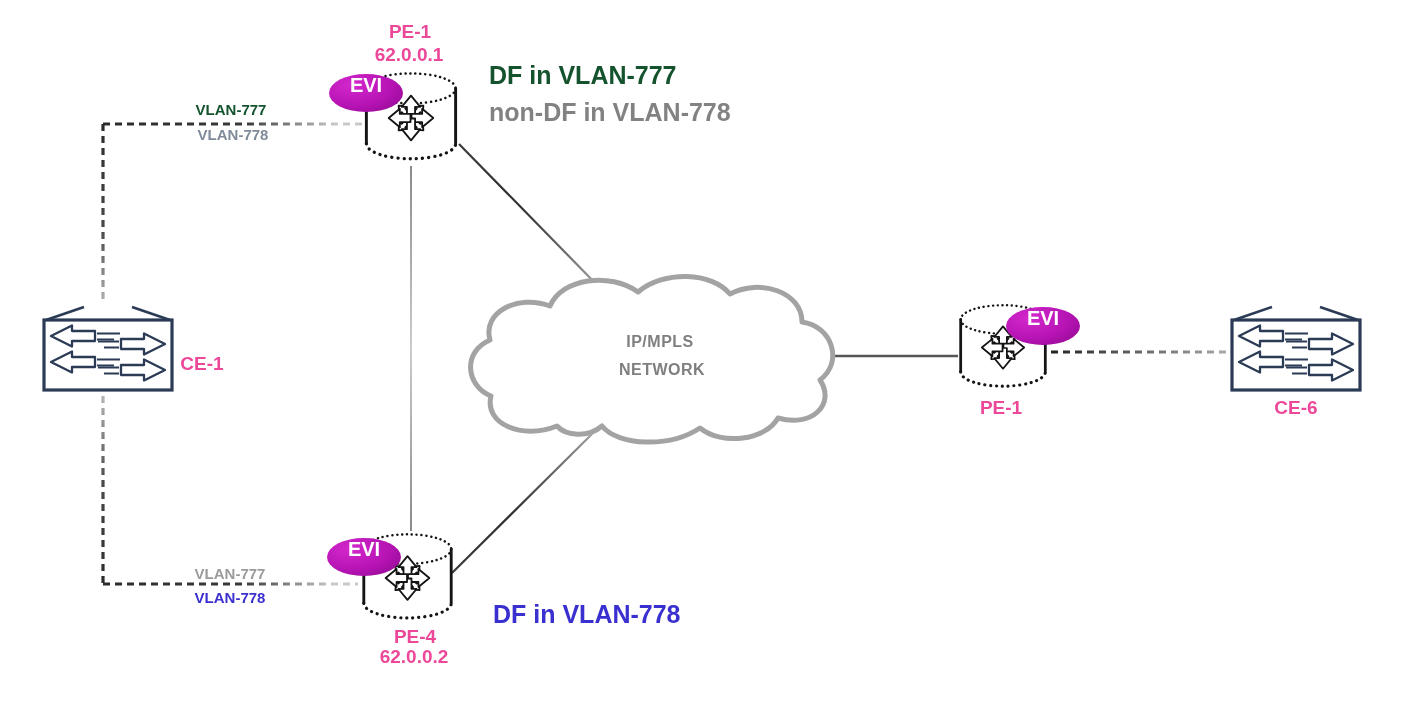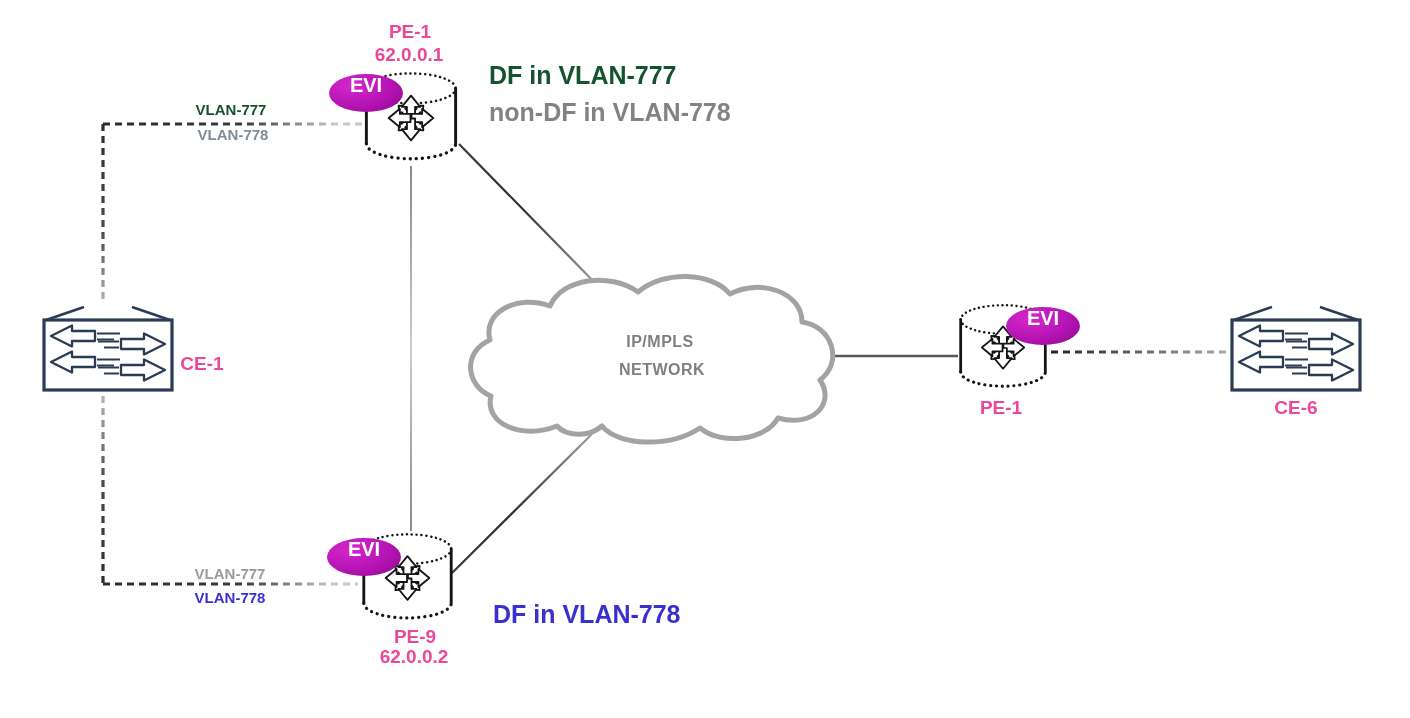--- a/index.html
+++ b/index.html
@@ -156,21 +156,21 @@
   <div class="lbl center orange" style="left:409px;top:55px">62.0.0.1</div>
   <div class="lbl ann magenta" style="left:489px;top:62px">DF in VLAN-777</div>
   <div class="lbl ann gray" style="left:489px;top:99px">non-DF in VLAN-778</div>
 
   <svg class="abs node" style="left:359px;top:531px" width="97" height="95" viewBox="0 0 100 100">
     <use href="#sym-router"></use>
   </svg>
   <div class="evi" style="left:327px;top:538px">
     <span>EVI</span>
   </div>
-  <div class="lbl center orange" style="left:415px;top:637px">PE-9</div>
+  <div class="lbl center orange" style="left:415px;top:637px">PE-4</div>
   <div class="lbl center orange" style="left:414px;top:657px">62.0.0.2</div>
   <div class="lbl ann blue" style="left:493px;top:601px">DF in VLAN-778</div>
 
   <svg class="abs node" style="left:955px;top:302px" width="96" height="92" viewBox="0 0 100 100">
     <use href="#sym-router"></use>
   </svg>
   <div class="evi" style="left:1006px;top:307px">
     <span>EVI</span>
   </div>
   <div class="lbl center orange" style="left:1001px;top:408px">PE-1</div>

